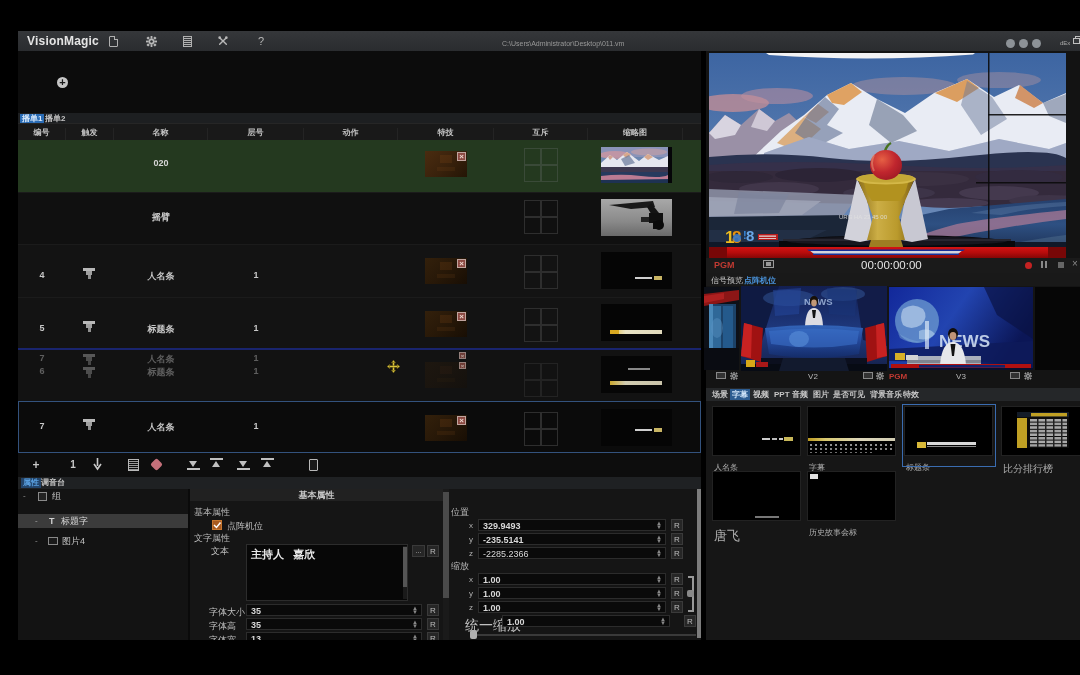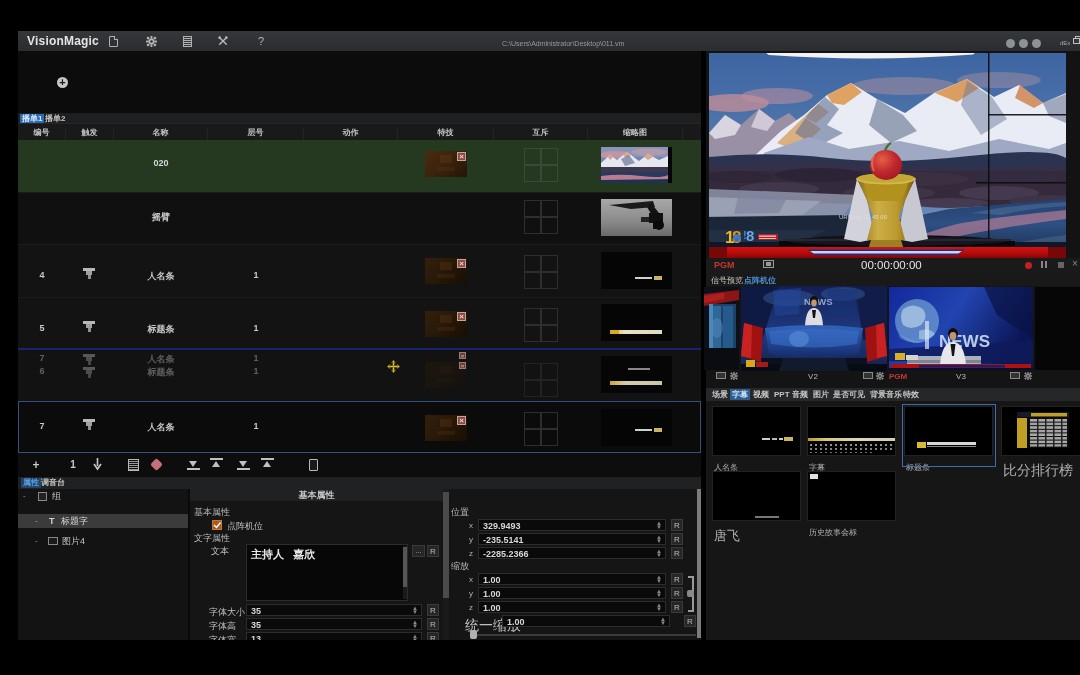--- a/index.html
+++ b/index.html
@@ -274,21 +274,21 @@
 <div class="abs" style="left:465px;top:521px;color:#d8d8d8;font-size:9px;font-weight:bold">329.9493</div>
 <div class="abs" style="left:638px;top:521px;color:#888;font-size:6px;line-height:4px">▲<br>▼</div>
 <div class="abs" style="left:653px;top:519px;width:12px;height:12px;background:#262626;border:1px solid #3a3a3a;color:#bbb;font-size:8px;text-align:center;line-height:11px">R</div>
 <div class="abs" style="left:451px;top:535px;color:#b0b0b0;font-size:8px">y</div>
 <div class="abs" style="left:460px;top:533px;width:188px;height:12px;background:#0a0a0a;border:1px solid #2c2c2c"></div>
 <div class="abs" style="left:465px;top:535px;color:#d8d8d8;font-size:9px;font-weight:bold">-235.5141</div>
 <div class="abs" style="left:638px;top:535px;color:#888;font-size:6px;line-height:4px">▲<br>▼</div>
 <div class="abs" style="left:653px;top:533px;width:12px;height:12px;background:#262626;border:1px solid #3a3a3a;color:#bbb;font-size:8px;text-align:center;line-height:11px">R</div>
 <div class="abs" style="left:451px;top:549px;color:#b0b0b0;font-size:8px">z</div>
 <div class="abs" style="left:460px;top:547px;width:188px;height:12px;background:#0a0a0a;border:1px solid #2c2c2c"></div>
-<div class="abs" style="left:465px;top:549px;color:#d8d8d8;font-size:9px;font-weight:bold">-2285.2366</div>
+<div class="abs" style="left:465px;top:549px;color:#d8d8d8;font-size:9px;font-weight:normal">-2285.2366</div>
 <div class="abs" style="left:638px;top:549px;color:#888;font-size:6px;line-height:4px">▲<br>▼</div>
 <div class="abs" style="left:653px;top:547px;width:12px;height:12px;background:#262626;border:1px solid #3a3a3a;color:#bbb;font-size:8px;text-align:center;line-height:11px">R</div>
 <div class="abs" style="left:433px;top:560px;color:#b8b8b8;font-size:9px">缩放</div>
 <div class="abs" style="left:451px;top:575px;color:#b0b0b0;font-size:8px">x</div>
 <div class="abs" style="left:460px;top:573px;width:188px;height:12px;background:#0a0a0a;border:1px solid #2c2c2c"></div>
 <div class="abs" style="left:465px;top:575px;color:#d8d8d8;font-size:9px;font-weight:bold">1.00</div>
 <div class="abs" style="left:638px;top:575px;color:#888;font-size:6px;line-height:4px">▲<br>▼</div>
 <div class="abs" style="left:653px;top:573px;width:12px;height:12px;background:#262626;border:1px solid #3a3a3a;color:#bbb;font-size:8px;text-align:center;line-height:11px">R</div>
 <div class="abs" style="left:451px;top:589px;color:#b0b0b0;font-size:8px">y</div>
 <div class="abs" style="left:460px;top:587px;width:188px;height:12px;background:#0a0a0a;border:1px solid #2c2c2c"></div>
@@ -629,21 +629,21 @@
 <div class="abs" style="left:850px;top:389px;height:11px;line-height:11px;color:#c6c6c6;font-size:8px;font-weight:bold;padding:0 2px">背景音乐</div>
 <div class="abs" style="left:883px;top:389px;height:11px;line-height:11px;color:#c6c6c6;font-size:8px;font-weight:bold;padding:0 2px">特效</div>
 <div class="abs" style="left:688px;top:401px;width:392px;height:239px;background:#161616"></div>
 <div class="abs" style="left:694px;top:406px;width:89px;height:50px;background:#000;border:1px solid #222"></div>
 <div class="abs" style="left:696px;top:462px;color:#b0b0b0;font-size:8px">人名条</div>
 <div class="abs" style="left:789px;top:406px;width:89px;height:50px;background:#000;border:1px solid #222"></div>
 <div class="abs" style="left:791px;top:462px;color:#b0b0b0;font-size:8px">字幕</div>
 <div class="abs" style="left:886px;top:406px;width:89px;height:50px;background:#000;border:1px solid #222"></div>
 <div class="abs" style="left:888px;top:462px;color:#b0b0b0;font-size:8px">标题条</div>
 <div class="abs" style="left:983px;top:406px;width:89px;height:50px;background:#000;border:1px solid #222"></div>
-<div class="abs" style="left:985px;top:462px;color:#b0b0b0;font-size:14px">比分排行榜</div>
+<div class="abs" style="left:985px;top:462px;color:#b0b0b0;font-size:10px">比分排行榜</div>
 <div class="abs" style="left:694px;top:471px;width:89px;height:50px;background:#000;border:1px solid #222"></div>
 <div class="abs" style="left:696px;top:527px;color:#b0b0b0;font-size:13px">唐飞</div>
 <div class="abs" style="left:789px;top:471px;width:89px;height:50px;background:#000;border:1px solid #222"></div>
 <div class="abs" style="left:791px;top:527px;color:#b0b0b0;font-size:8px">历史故事会标</div>
 <div class="abs" style="left:884px;top:404px;width:94px;height:63px;border:1px solid #3a6cb0"></div>
 <div class="abs" style="left:744px;top:438px;width:8px;height:2px;background:#ccc"></div>
 <div class="abs" style="left:754px;top:438px;width:5px;height:2px;background:#bbb"></div>
 <div class="abs" style="left:761px;top:438px;width:4px;height:2px;background:#ccc"></div>
 <div class="abs" style="left:766px;top:437px;width:9px;height:4px;background:#c8b85a"></div>
 <div class="abs" style="left:790px;top:438px;width:87px;height:3px;background:linear-gradient(90deg,#bd9a1e,#d8c870 20%,#dcd6ba 60%,#d2cdb2)"></div>

